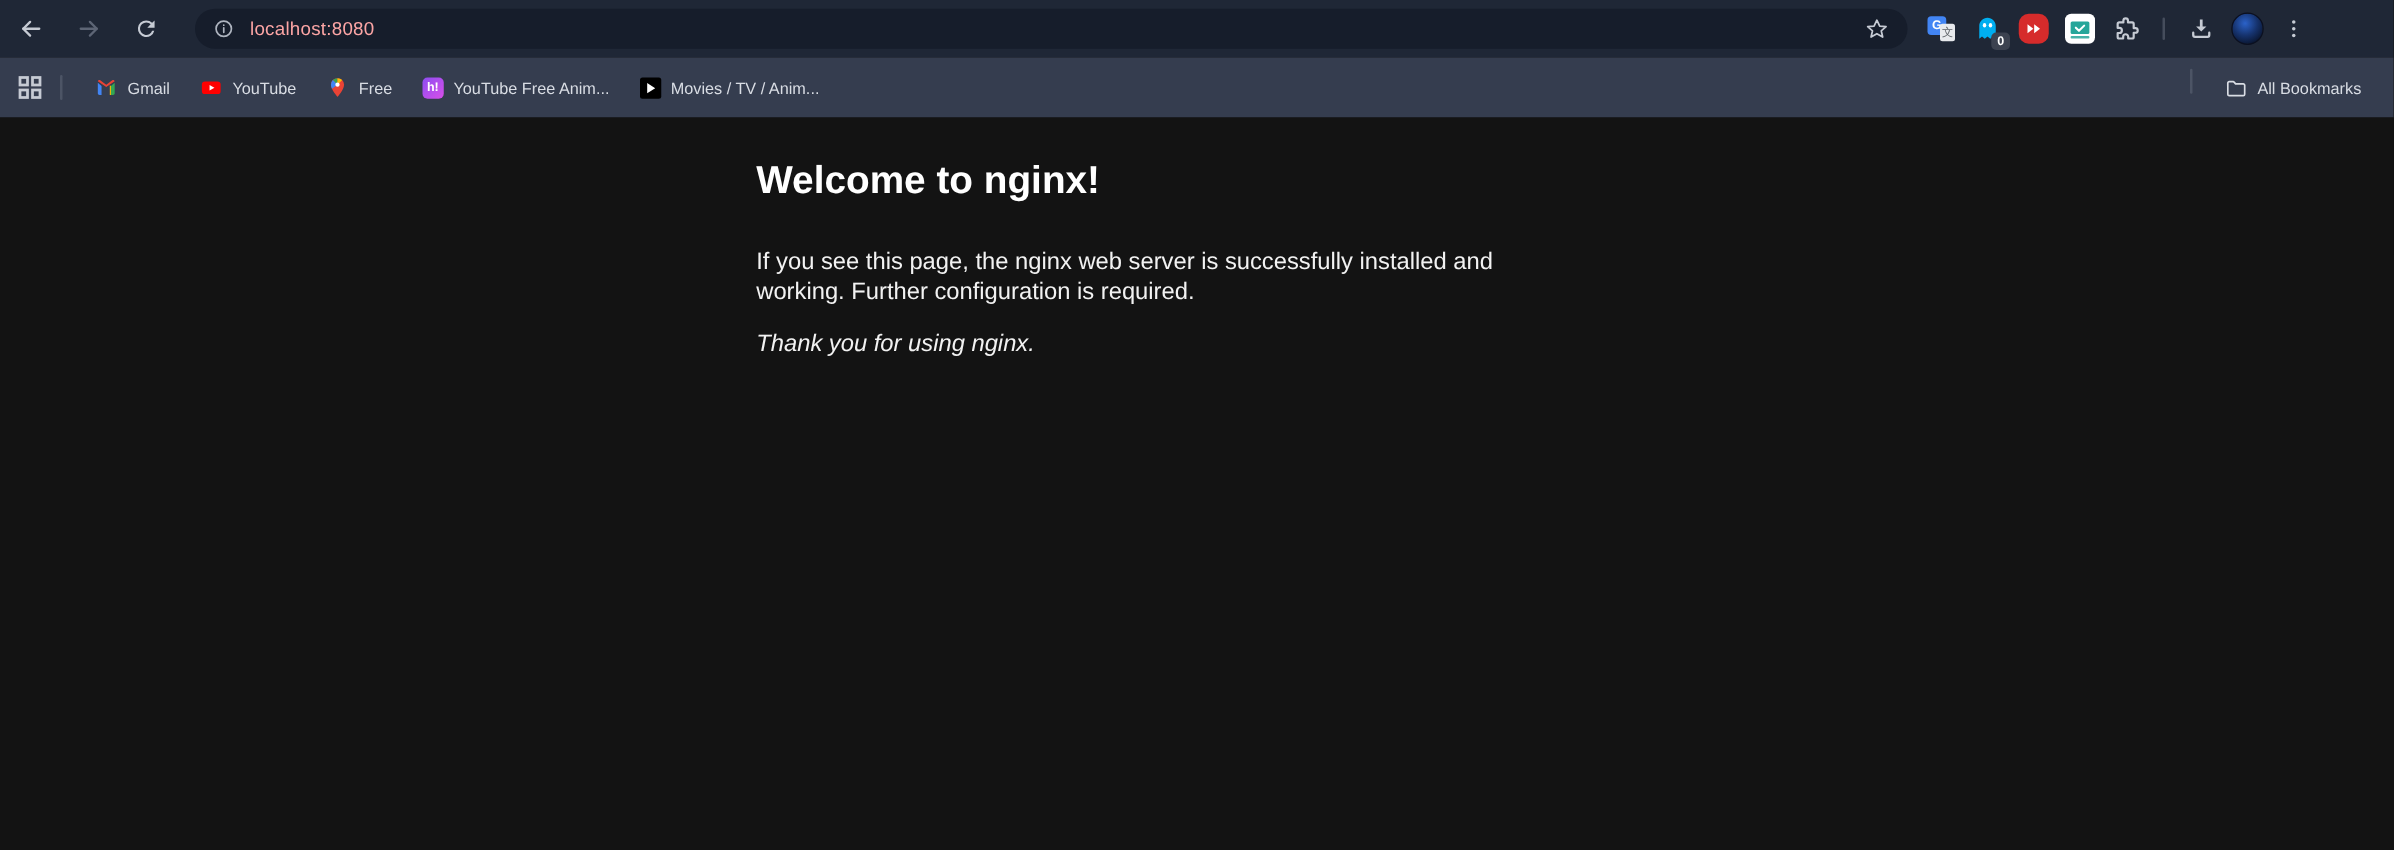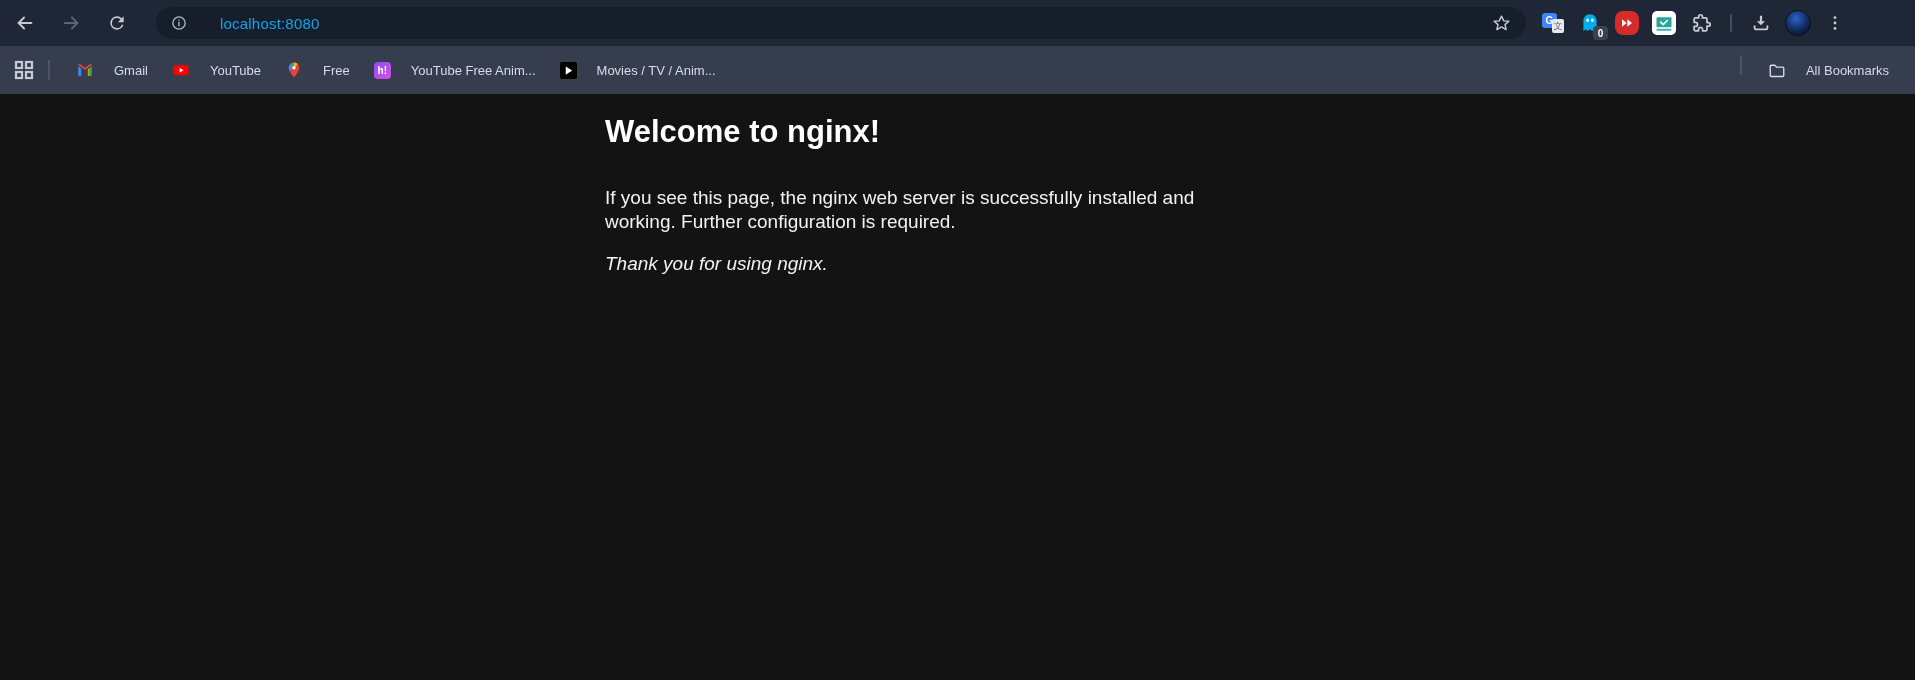--- a/index.html
+++ b/index.html
@@ -18,21 +18,21 @@
   }
   .nav-btn.disabled { color:#5d6575; }
   .nav-btn svg { display:block; }
 
   .omnibox {
     height:32px; width:1370px; background:#161d2b; border-radius:16px;
     display:flex; align-items:center; padding:0 14px; margin-left:8px;
     flex:0 0 auto;
   }
   .omnibox .site-info { color:#aeb4bf; display:flex; align-items:center; margin-right:12px; }
-  .omnibox .url { color:#0ea5e9; font-size:15px; letter-spacing:.2px; white-space:nowrap;margin-left:20px; }
+  .omnibox .url { color:#fca5a5; font-size:15px; letter-spacing:.2px; white-space:nowrap; }
   .omnibox .spacer { flex:1; }
   .omnibox .star { color:#c6cbd4; display:flex; align-items:center; }
 
   .ext-cluster { display:flex; align-items:center; margin-left:13px; gap:9px; }
   .ext-btn {
     width:28px; height:28px; display:flex; align-items:center;
     justify-content:center; position:relative; flex:0 0 auto; cursor:pointer;
     color:#c6cbd4;
   }
   .tl-icon { position:relative; width:22px; height:20px; }
@@ -55,37 +55,37 @@
   .avatar { width:26px; height:26px; border-radius:50%;
           background:radial-gradient(circle at 42% 32%, #2b62c9 0%, #16336e 45%, #0a1630 80%);
           border:1px solid #0b1020; }
 
   .bookmarks-bar {
     width:1915px; height:48px; background:#353d4f;
     display:flex; align-items:center; padding:0 14px 0 10px;
     font-size:13px; color:#d9dde4;
   }
   .bm-sep { width:2px; height:20px; background:#4c5465; border-radius:1px; margin:0 14px 0 10px; flex:0 0 auto; }
-  .bm-item { display:flex; align-items:center; gap:20px; padding:6px 12px; border-radius:6px;
+  .bm-item { display:flex; align-items:center; gap:8px; padding:6px 12px; border-radius:6px;
              cursor:pointer; white-space:nowrap; flex:0 0 auto; }
   .bm-item .bm-ico { width:18px; height:18px; display:flex; align-items:center; justify-content:center; }
   .hianime-ico { width:17px; height:17px; border-radius:4px;
              background:linear-gradient(135deg,#8d4df2,#d84fe8);
              color:#fff; font-size:10px; font-weight:bold;
              display:flex; align-items:center; justify-content:center; }
   .movies-ico { width:17px; height:17px; background:#000; border-radius:2px;
              display:flex; align-items:center; justify-content:center; }
   .bm-right { margin-left:auto; display:flex; align-items:flex-start; }
   .apps-grid-btn { width:28px; height:28px; display:flex; align-items:center; justify-content:center;
              color:#c6cbd4; cursor:pointer; }
 
   
   .page {
     width:1915px; height:586px; background:#131313; color:#f2f2f2;
-    padding:20px 0 0 605px;
+    padding:32px 0 0 605px;
   }
   .page h1 { color:#ffffff; font-size:31px; font-weight:bold; line-height:36px; margin:0 0 36px 0; }
   .page p  { font-size:19px; line-height:24px; margin:18px 0; }
   .page p.thanks { font-style:italic; }
   .page .line { display:block; }
   .page a { color:#9e99f2; text-decoration:underline; cursor:pointer; }
 </style>
 </head>
 <body>
 

